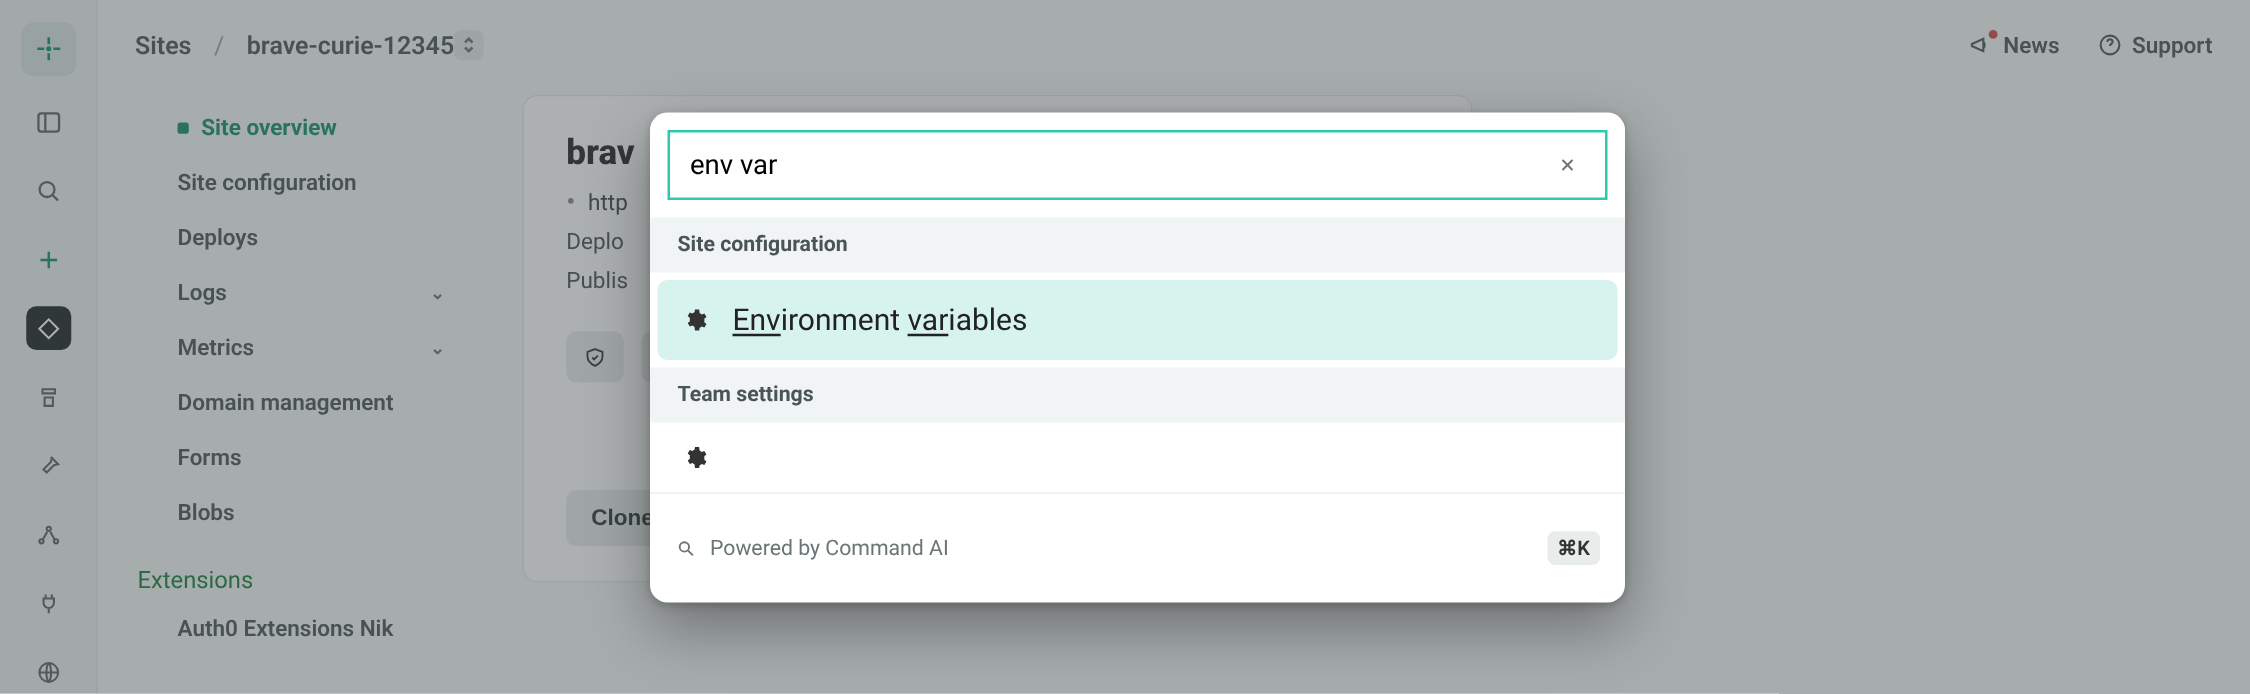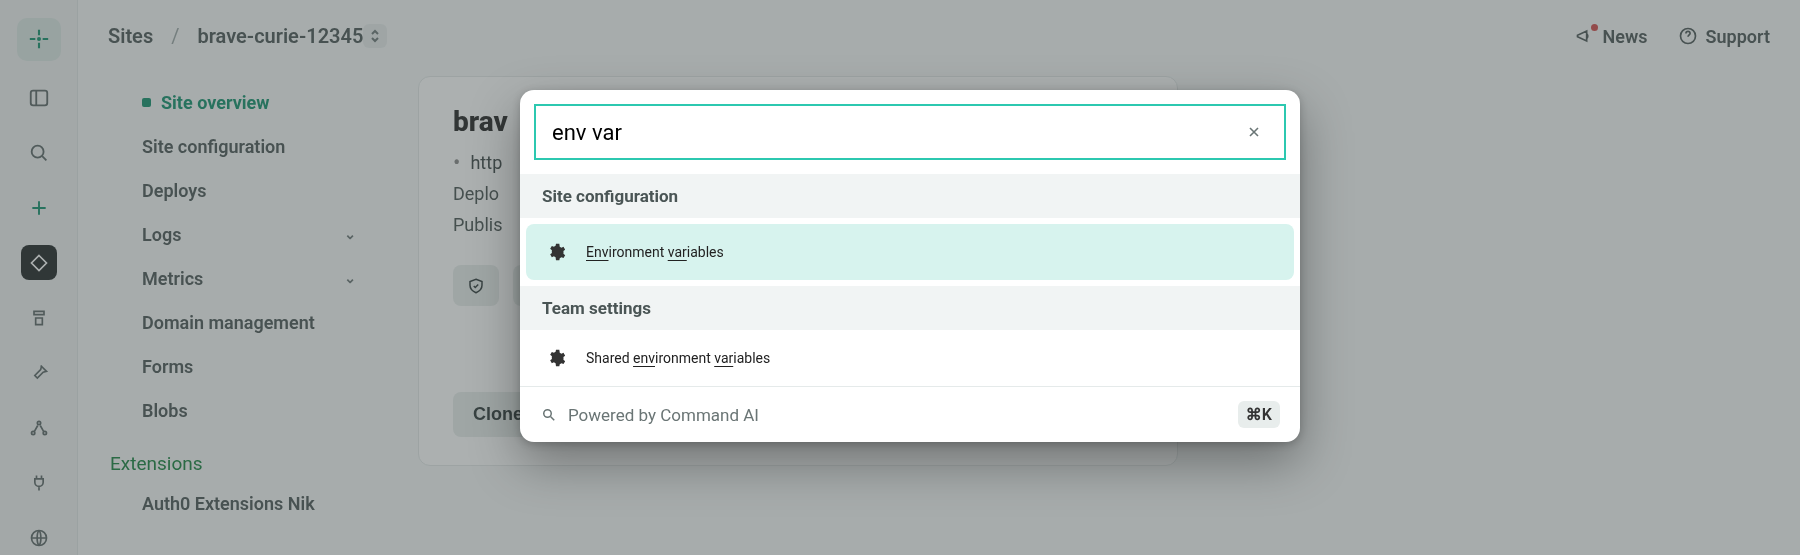--- a/index.html
+++ b/index.html
@@ -46,25 +46,25 @@
 
   
   .scrim { position:absolute; inset:0; background:rgba(70,80,80,0.45); }
 
   
   .palette { position:absolute; left:520px; top:90px; width:780px; background:#fff; border-radius:14px; box-shadow: 0 20px 50px rgba(0,0,0,0.35), 0 2px 8px rgba(0,0,0,0.2); overflow:hidden; }
   .palette .search { margin:14px; border:2px solid #2cc8b0; border-radius:0; height:56px; display:flex; align-items:center; padding:0 16px; font-size:22px; color:#222; }
   .palette .search input { border:none; outline:none; flex:1; font-size:22px; font-family:inherit; }
   .palette .clear { color:#6a7575; font-size:18px; padding:6px; }
   .palette .group { background:#f1f4f4; color:#4a5555; font-size:17px; font-weight:700; padding:12px 22px; }
-  .palette .result { display:flex; align-items:center; gap:20px; padding:18px 26px; font-size:14px; color:#222;}
+  .palette .result { display:flex; align-items:center; gap:20px; padding:18px 26px; font-size:24px; color:#222;}
   .palette .result .gear { color:#333; }
   .palette .result.active { background:#d7f3ee; border-radius:8px; margin: 6px; padding:18px 20px; }
   .palette .result .txt u { text-decoration: underline; text-underline-offset: 3px; }
-  .palette .footer { display:flex; align-items:center; justify-content:space-between; padding:14px 20px; border-top:1px solid #e5eaea; color:#6a7575; font-size:17px; }
+  .palette .footer { display:flex; align-items:center; justify-content:space-between; padding:30px 20px; border-top:1px solid #e5eaea; color:#6a7575; font-size:17px; }
   .palette .kbd { background:#e8edec; border-radius:6px; padding:4px 8px; font-size:16px; color:#333; font-weight:600;}
   .palette .footer .left { display:flex; align-items:center; gap:10px; }
 
   .chev { font-size:14px; color:#6a7575;}
 
   svg { display:block; }
 </style>
 </head>
 <body>
 
@@ -258,21 +258,20 @@
       </span>
       <span class="txt"><u>Env</u><span>ironment </span><u>var</u><span>iables</span></span>
     </div>
     <div class="group">Team settings</div>
     <div class="result">
       <span class="gear">
         <svg width="20" height="20" viewBox="0 0 24 24" fill="currentColor">
             <path d="M12 8a4 4 0 100 8 4 4 0 000-8zm9 4a7 7 0 00-.1-1.2l2.1-1.6-2-3.4-2.5 1a7 7 0 00-2-1.2L16 2h-4l-.5 2.6a7 7 0 00-2 1.2l-2.5-1-2 3.4L7.1 10A7 7 0 007 12c0 .4 0 .8.1 1.2L5 14.8l2 3.4 2.5-1a7 7 0 002 1.2L12 22h4l.5-2.6a7 7 0 002-1.2l2.5 1 2-3.4-2.1-1.6c.1-.4.1-.8.1-1.2z"></path>
           </svg>
       </span>
-      <span class="txt"><span>Shared </span><u>env</u><span>ironment </span><u>var</u><span>iables</span></span>
     </div>
     <div class="footer">
       <div class="left">
         <span>
           <svg width="18" height="18" viewBox="0 0 24 24" fill="none" stroke="currentColor" stroke-width="2">
               <circle cx="10" cy="10" r="5"></circle>
               <path d="M14 14l5 5"></path>
             </svg>
         </span>
         <span>Powered by Command AI</span>

